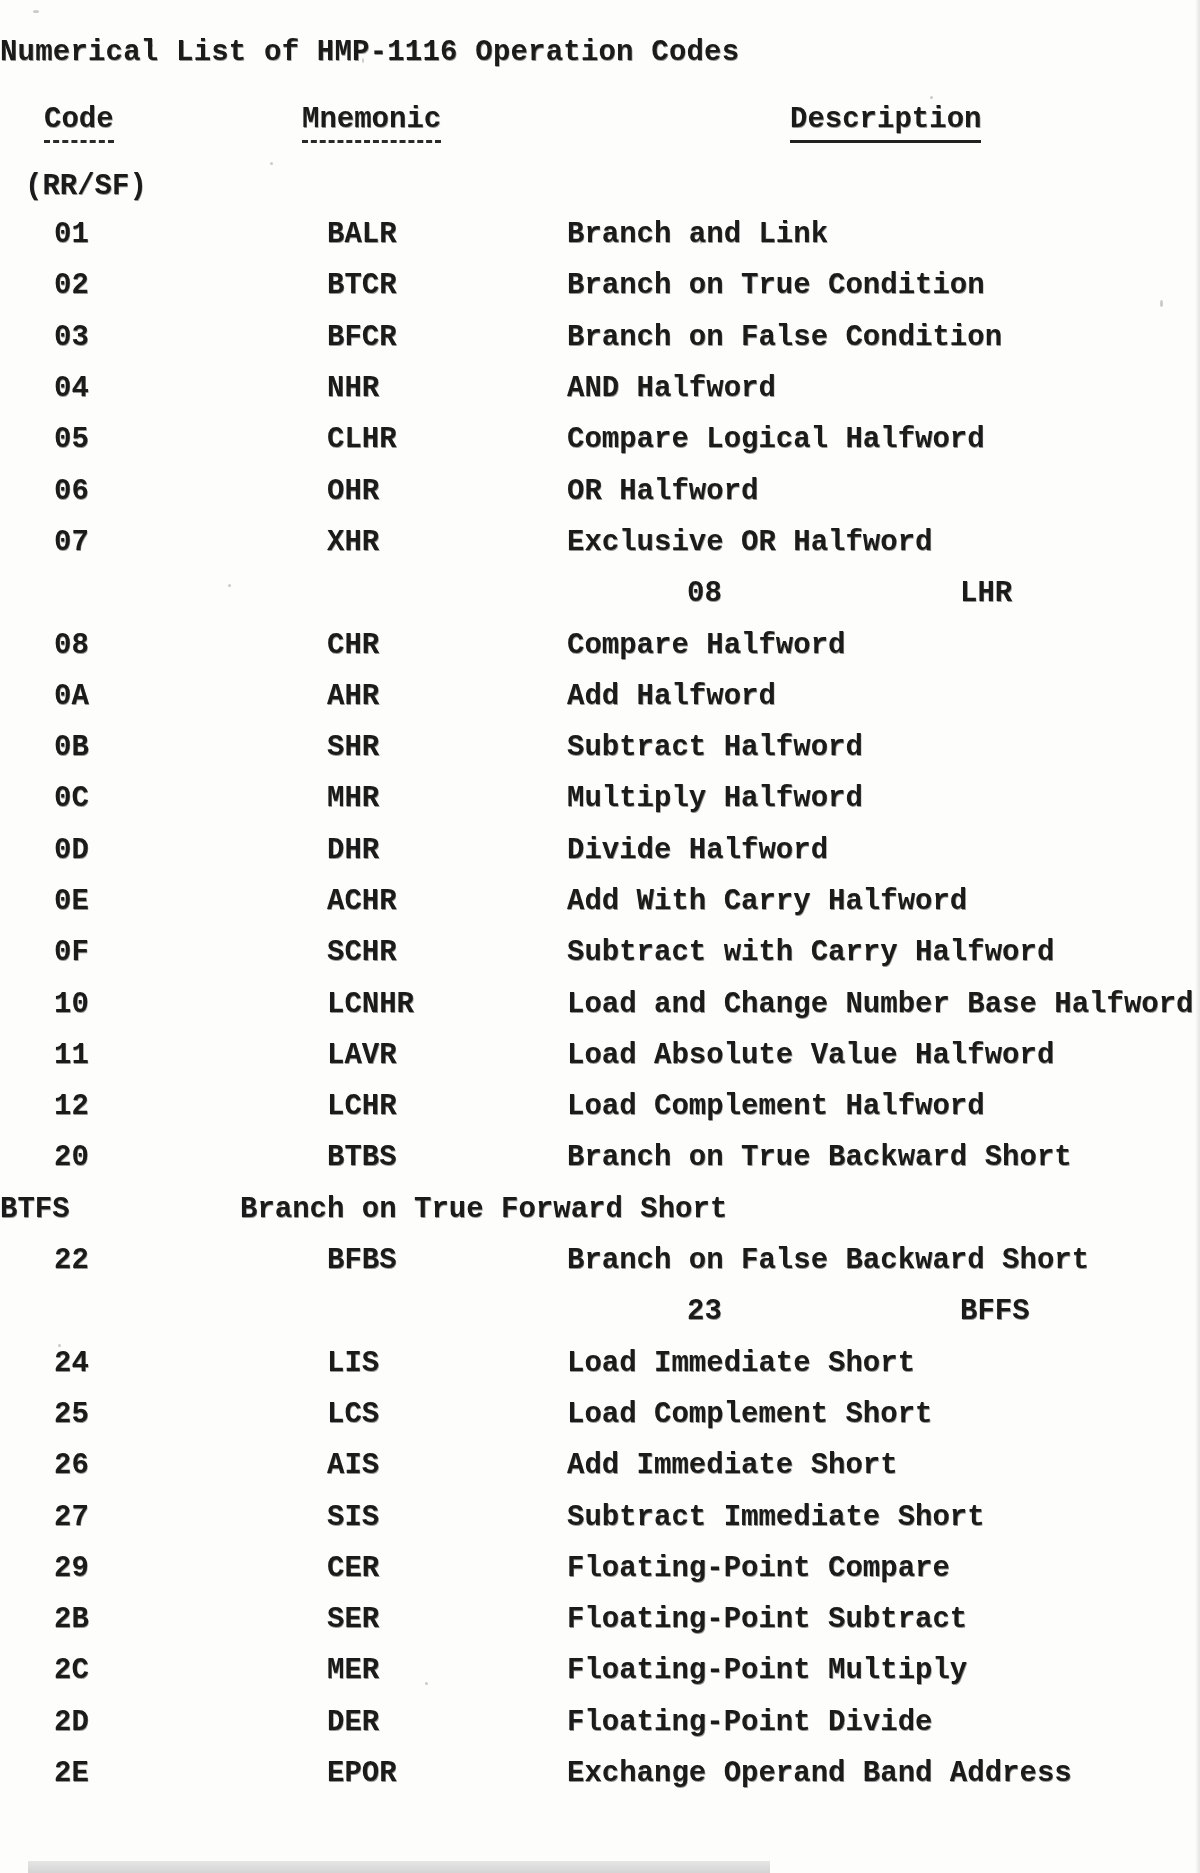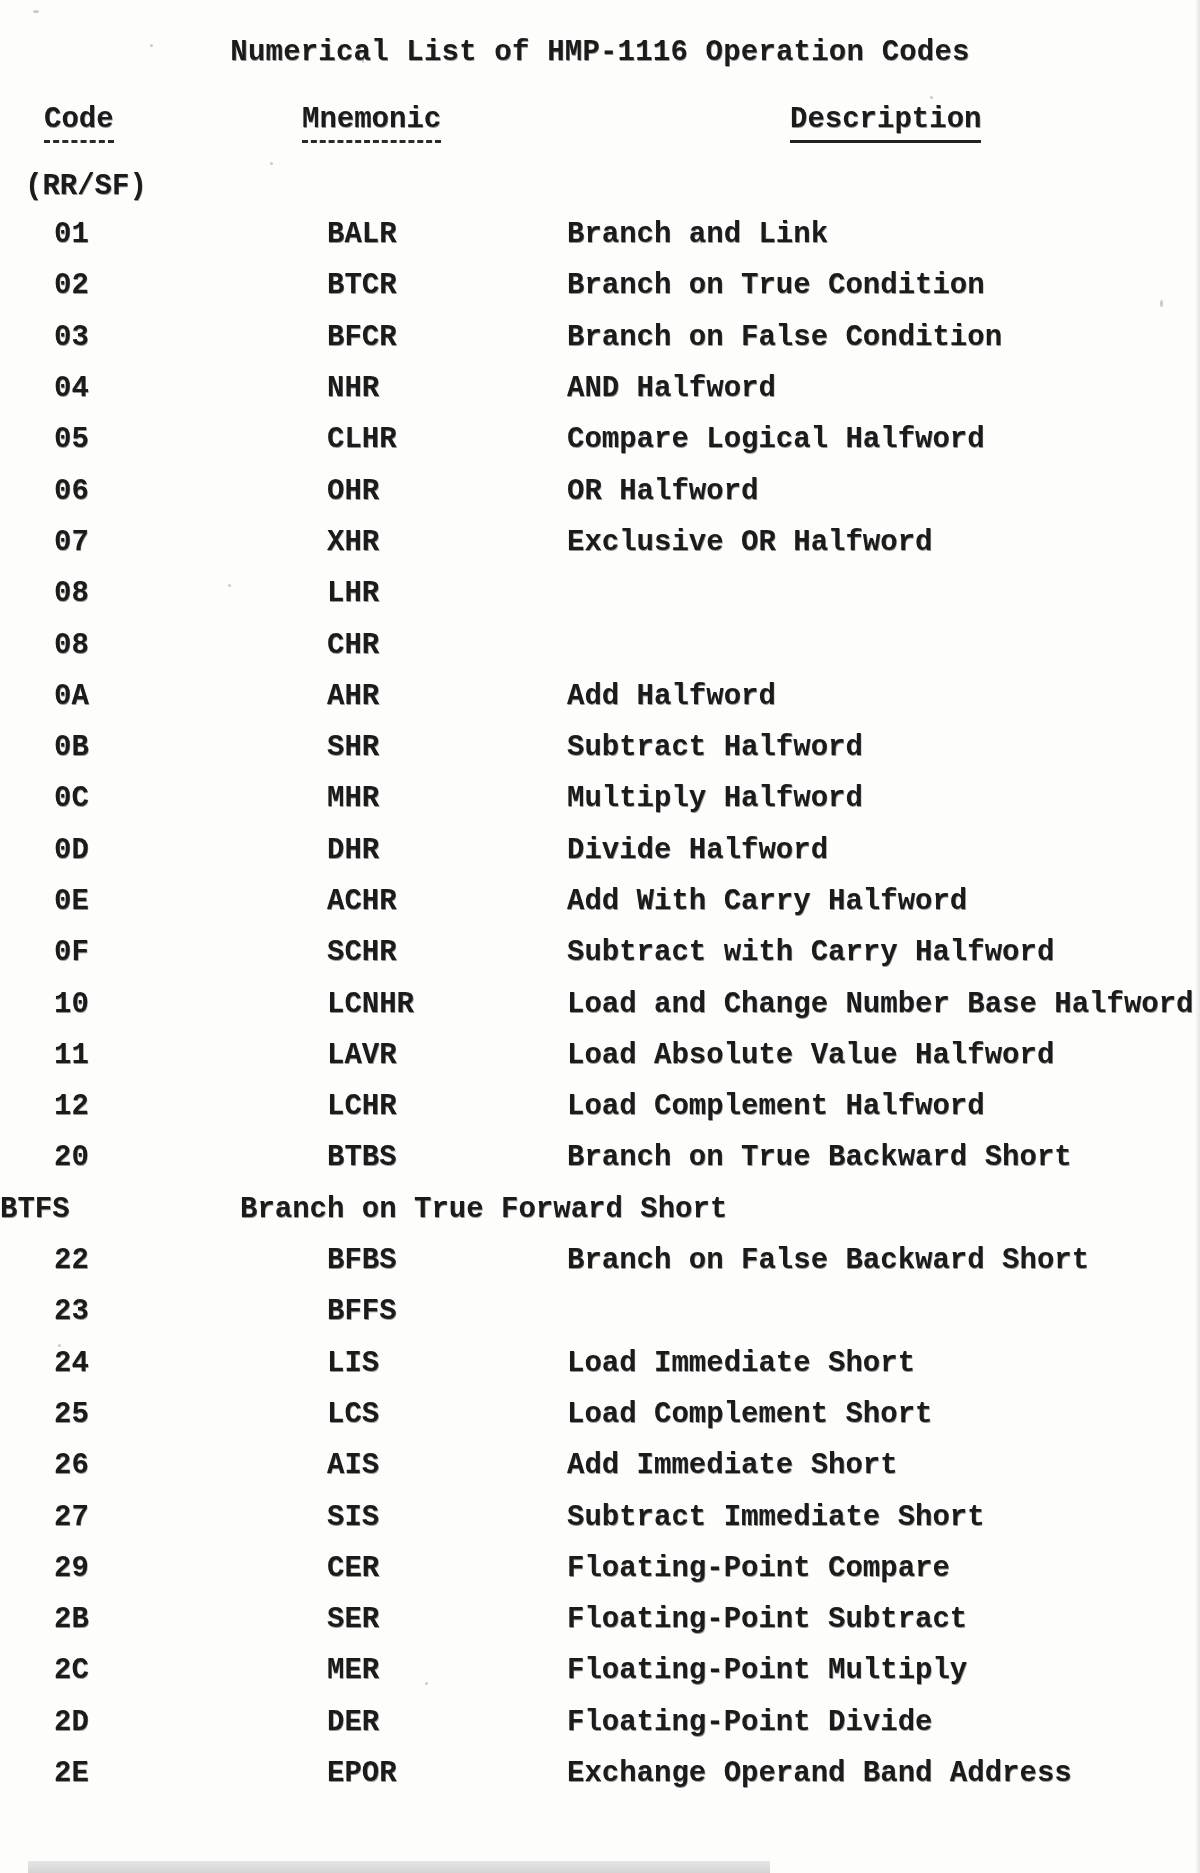--- a/index.html
+++ b/index.html
@@ -15,21 +15,20 @@
     color: #1b1b1b;
     text-shadow: 0.6px 0.6px 0 rgba(20,20,20,0.45);
   }
 
   .title {
     position: absolute;
     top: 36px;
     left: 0;
     width: 100%;
     margin: 0;
-    text-align: center;
     font-size: 29px;
     font-weight: 700;
     letter-spacing: 0.2px;
     white-space: nowrap;
   }
 
   .col-headers {
     position: absolute;
     top: 103px;
     left: 6px;
@@ -56,20 +55,21 @@
     top: 209px;
     left: 0;
     width: 100%;
   }
   .row {
     display: flex;
     align-items: center;
     height: 51.3px;
     font-size: 29px;
     white-space: nowrap;
+    justify-content: flex-end;
   }
   .c-code { margin-left: 54px; width: 273px; flex: 0 0 auto; }
   .c-mn   { width: 240px; flex: 0 0 auto; }
   .c-desc { flex: 1 1 auto; }
 
   
   .speck { position: absolute; background: #8f8f8f; border-radius: 50%; opacity: 0.45; }
   .bottom-strip {
     position: absolute;
     left: 28px;
@@ -157,20 +157,21 @@
     </div>
 
     <div class="row">
       <span class="c-code">08</span>
       <span class="c-mn">LHR</span>
     </div>
 
     <div class="row">
       <span class="c-code">08</span>
       <span class="c-mn">CHR</span>
+      <span class="c-desc">Compare Halfword</span>
     </div>
 
     <div class="row">
       <span class="c-code">0A</span>
       <span class="c-mn">AHR</span>
       <span class="c-desc">Add Halfword</span>
     </div>
 
     <div class="row">
       <span class="c-code">0B</span>

